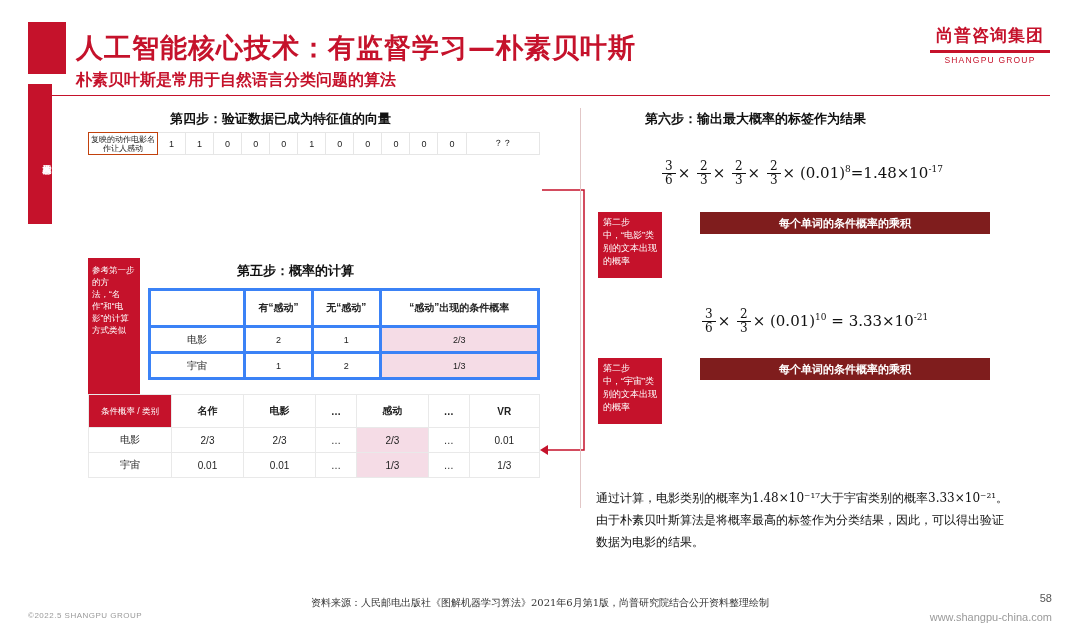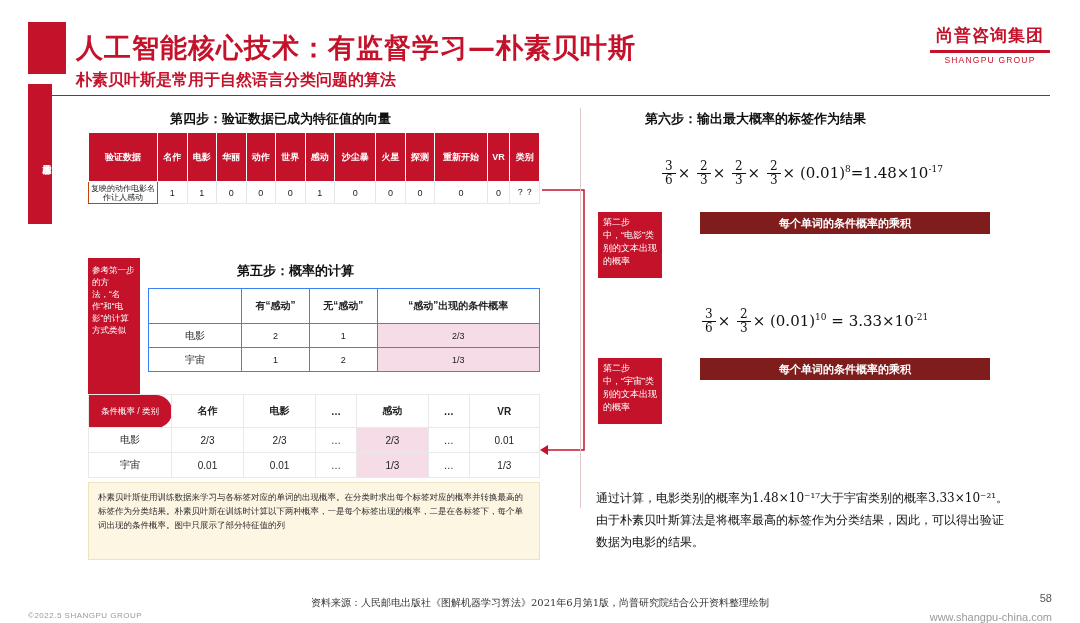--- a/index.html
+++ b/index.html
@@ -83,28 +83,28 @@
   
   .leftnote{
     position:absolute;left:88px;top:258px;width:52px;
     background:#c5122b;color:#fff;font-size:8.5px;line-height:12px;
     padding:6px 4px;box-sizing:border-box;height:210px;
   }
 
   
   #t5{left:148px;top:288px;width:392px;}
   #t5 .hdr{height:32px;font-size:10px;}
-  #t5 td{height:21px;background:#fff;border:1px solid #3b82f6;color:#222;}
+  #t5 td{height:21px;background:#fff;border:3px solid #3b82f6;color:#222;}
   #t5 .rowlbl{color:#222;background:#fff;text-align:center;font-size:10px;}
   #t5 .hl{background:#f5dce6;}
 
   
   #t6{left:88px;top:394px;width:452px;}
   #t6 .hdr{height:30px;font-size:10px;}
-  #t6 .corner{background:#c5122b;color:#fff;font-size:8.5px;line-height:11px;position:relative;border-radius:16px;}
+  #t6 .corner{background:#c5122b;color:#fff;font-size:8.5px;line-height:11px;position:relative;}
   #t6 td{height:22px;background:#fff;border:1px solid #e9e9e9;color:#222;font-size:10px;}
   #t6 .hl{background:#f5dce6;}
 
   
   .ynote{
     position:absolute;left:88px;top:482px;width:452px;height:78px;
     background:#fdf6e3;border:1px solid #efe3bf;
     box-sizing:border-box;padding:7px 9px;
     font-size:8.5px;line-height:14px;color:#2b2b2b;
     font-family:"DejaVu Serif","Liberation Serif",serif;
@@ -175,35 +175,20 @@
     <div class="cn">尚普咨询集团</div>
     <div class="bar"></div>
     <div class="en">SHANGPU GROUP</div>
   </div>
 
   <div class="sec-head" id="head4">第四步：验证数据已成为特征值的向量</div>
   <div class="sec-head" id="head6">第六步：输出最大概率的标签作为结果</div>
 
   <table id="t4">
     <tbody>
-        <tr>
-      <td class="hdr">验证数据</td>
-      <td class="hdr">名作</td>
-      <td class="hdr">电影</td>
-      <td class="hdr">华丽</td>
-      <td class="hdr">动作</td>
-      <td class="hdr">世界</td>
-      <td class="hdr">感动</td>
-      <td class="hdr">沙尘暴</td>
-      <td class="hdr">火星</td>
-      <td class="hdr">探测</td>
-      <td class="hdr">重新开始</td>
-      <td class="hdr">VR</td>
-      <td class="hdr">类别</td>
-    </tr>
     <tr>
       <td class="namecell">复映的动作电影名作让人感动</td>
       <td class="val">1</td>
       <td class="val">1</td>
       <td class="val">0</td>
       <td class="val">0</td>
       <td class="val">0</td>
       <td class="val">1</td>
       <td class="val">0</td>
       <td class="val">0</td>
@@ -266,21 +251,20 @@
       <td>0.01</td>
       <td>0.01</td>
       <td>…</td>
       <td class="hl">1/3</td>
       <td>…</td>
       <td>1/3</td>
     </tr>
   </tbody>
     </table>
 
-  <div class="ynote">朴素贝叶斯使用训练数据来学习与各标签对应的单词的出现概率。在分类时求出每个标签对应的概率并转换最高的标签作为分类结果。朴素贝叶斯在训练时计算以下两种概率，一是每个标签出现的概率，二是在各标签下，每个单词出现的条件概率。图中只展示了部分特征值的列</div>
 
   <svg class="arrowpath" viewBox="0 0 60 330">
     <path d="M2,40 L44,40 L44,300 L8,300" fill="none" stroke="#c5122b" stroke-width="1.5" stroke-dasharray="0"></path>
     <polygon points="8,295 8,305 0,300" fill="#c5122b"></polygon>
   </svg>
 
   <div class="vdiv"></div>
 
   <div class="formula" id="f1">
     <span class="frac"><span class="num">3</span><span class="den">6</span></span>×

